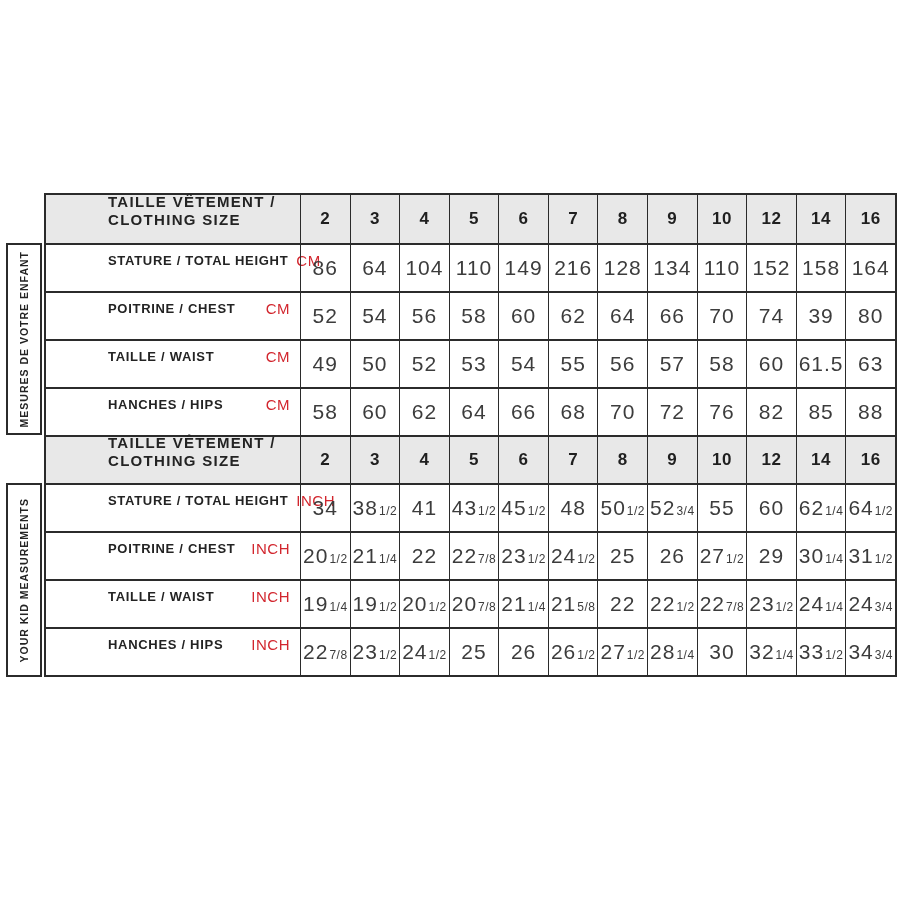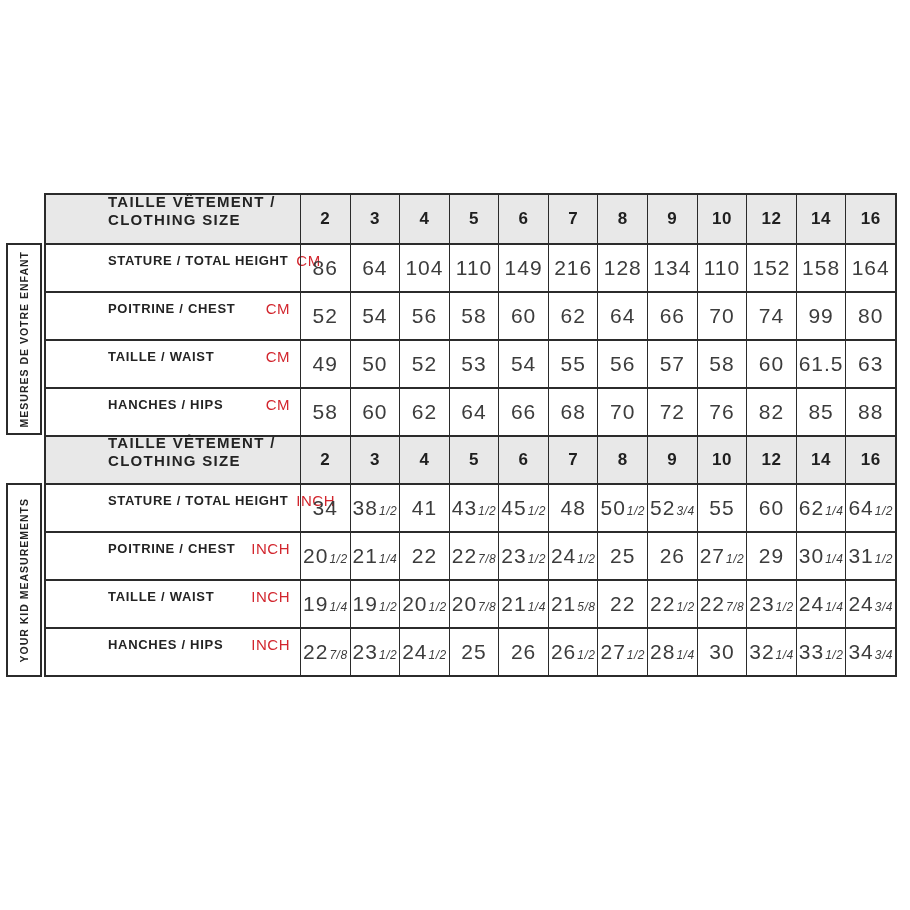--- a/index.html
+++ b/index.html
@@ -87,21 +87,20 @@
     font-size: 21px;
     font-weight: 400;
     letter-spacing: 1px;
     color: var(--num);
     white-space: nowrap;
   }
   .frac {
     font-size: 12px;
     letter-spacing: 0.5px;
     margin-left: 1px;
-    font-style: italic;
   }
   .side-box {
     position: absolute;
     left: 6px;
     width: 36px;
     border: 2px solid var(--border);
     box-sizing: border-box;
     background: #ffffff;
     display: flex;
     align-items: center;
@@ -240,21 +239,21 @@
         <div class="cell col-cell">
           <span class="value">66</span>
         </div>
         <div class="cell col-cell">
           <span class="value">70</span>
         </div>
         <div class="cell col-cell">
           <span class="value">74</span>
         </div>
         <div class="cell col-cell">
-          <span class="value">99</span>
+          <span class="value">39</span>
         </div>
         <div class="cell col-cell">
           <span class="value">80</span>
         </div>
       </div>
       <div class="row">
         <div class="cell label-cell">
           <span class="row-label">TAILLE / WAIST</span>
           <span class="unit">CM</span>
         </div>

